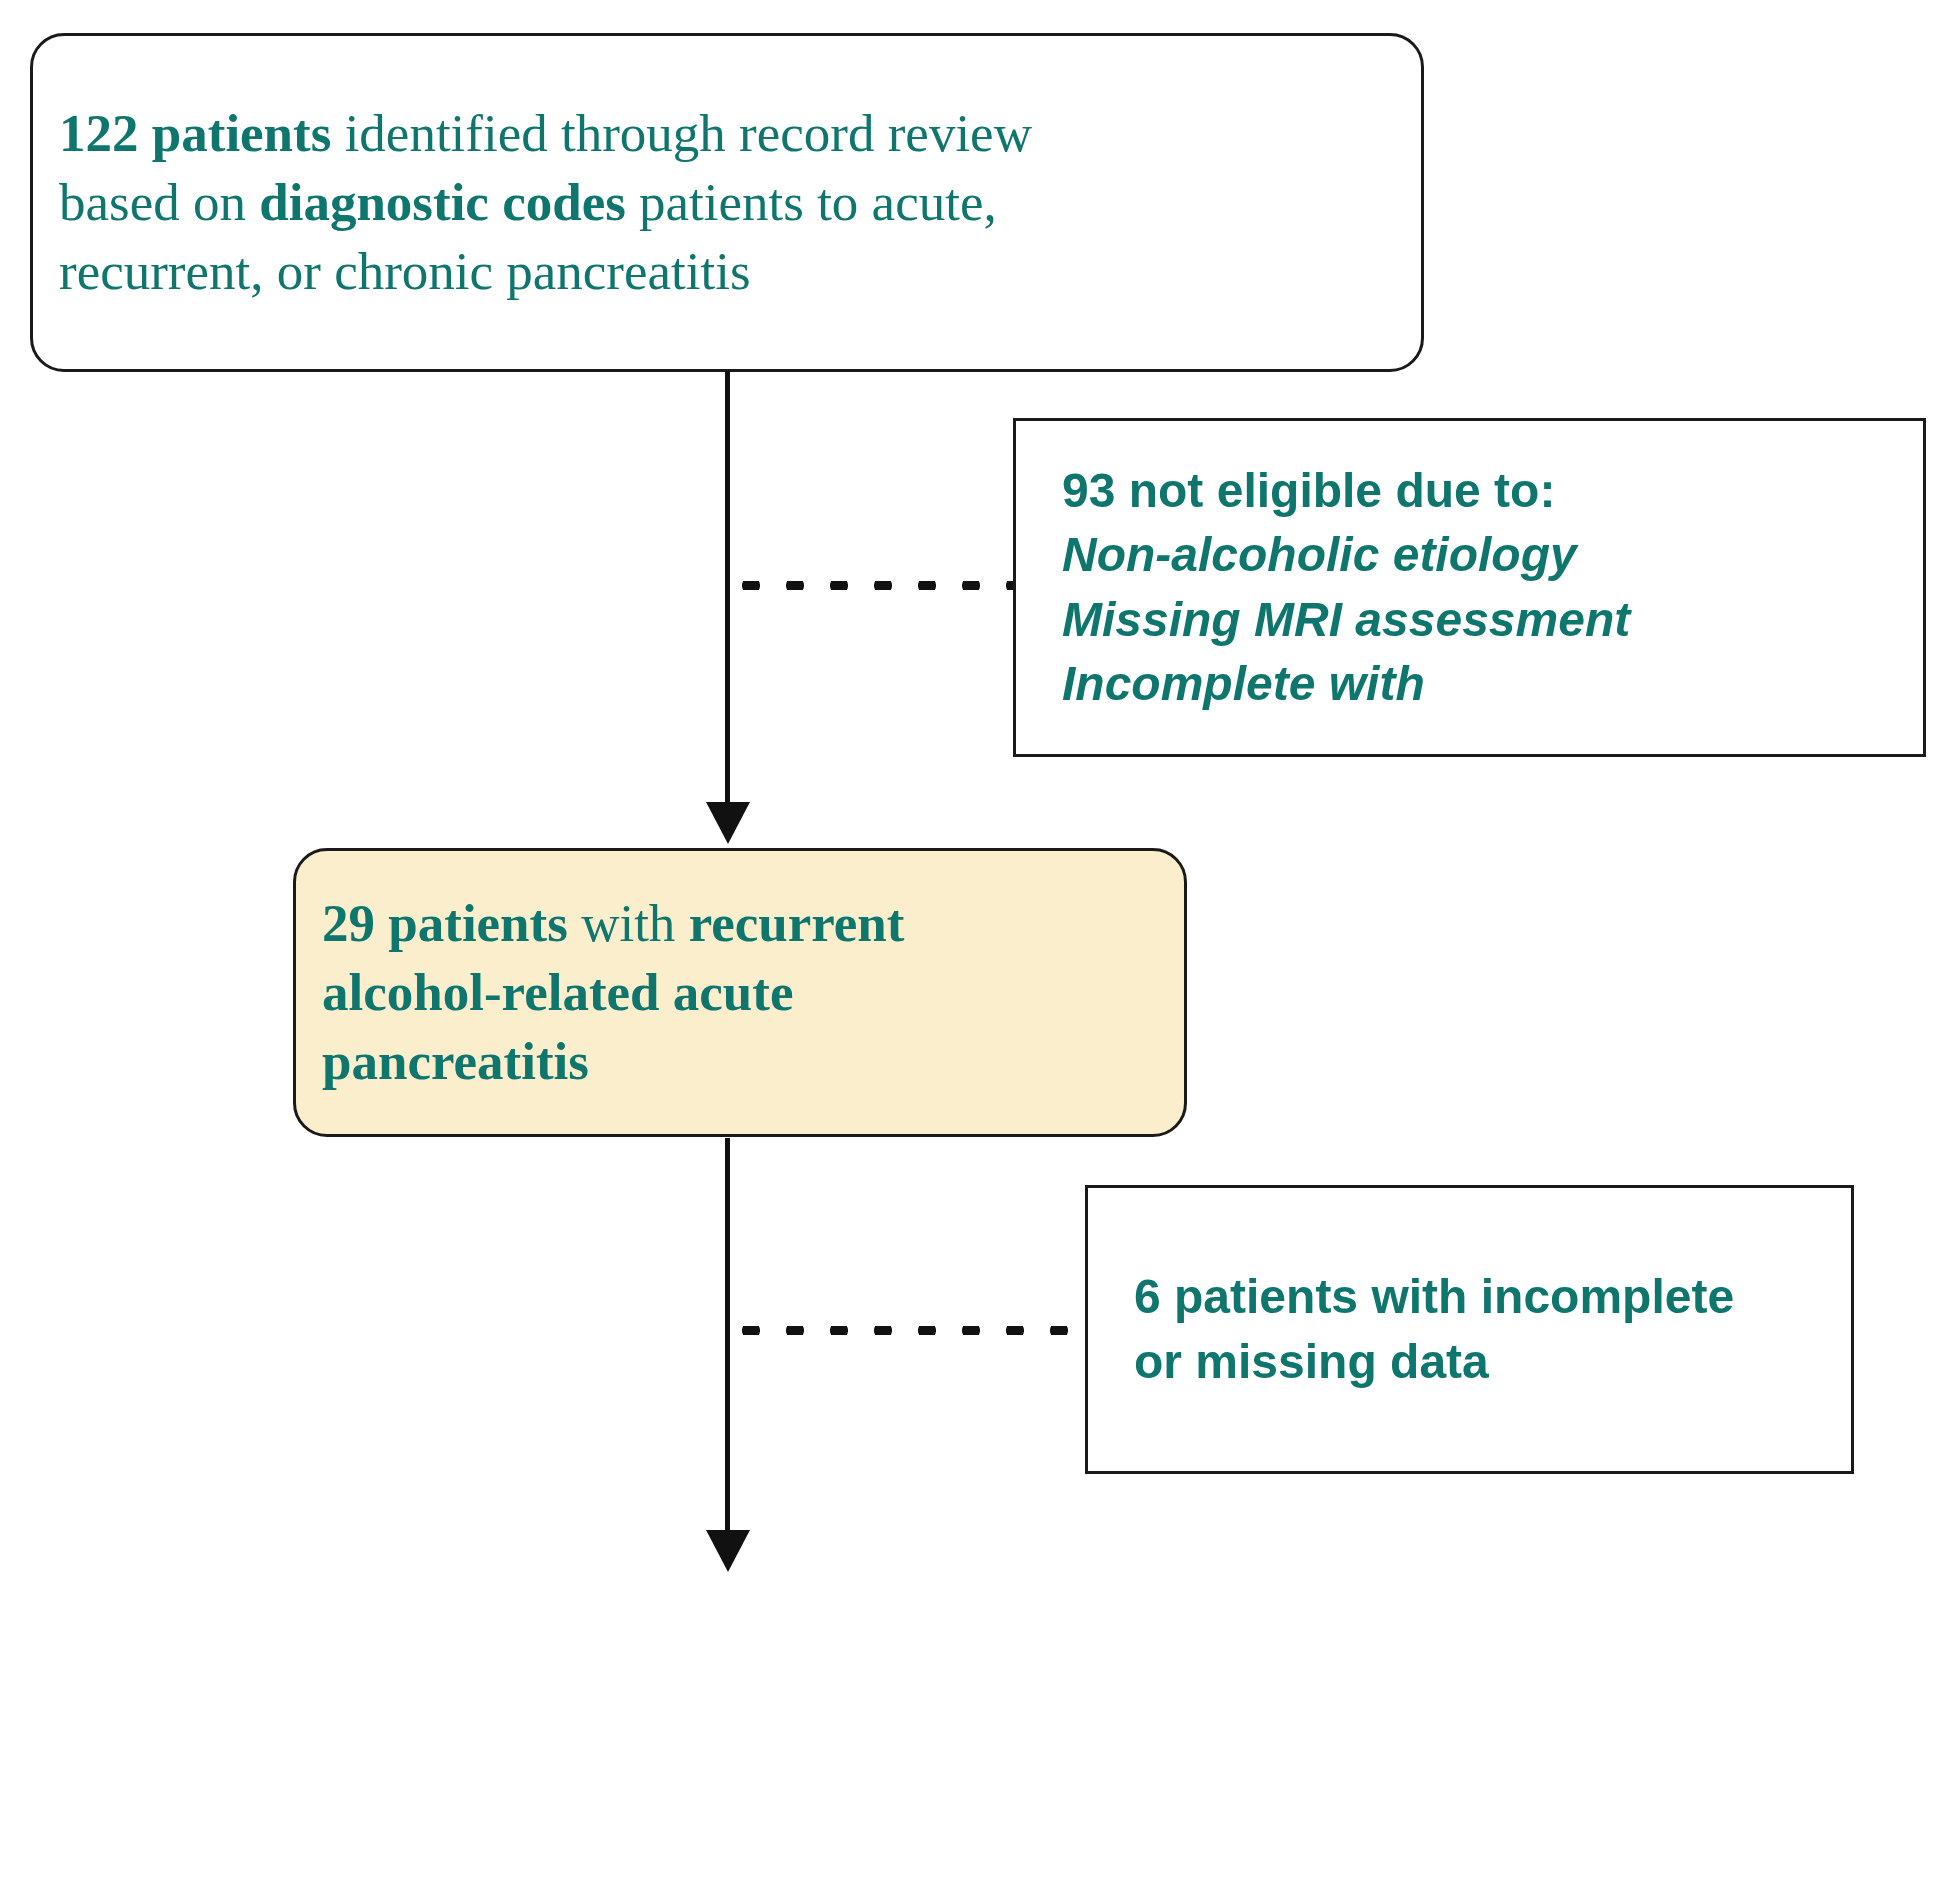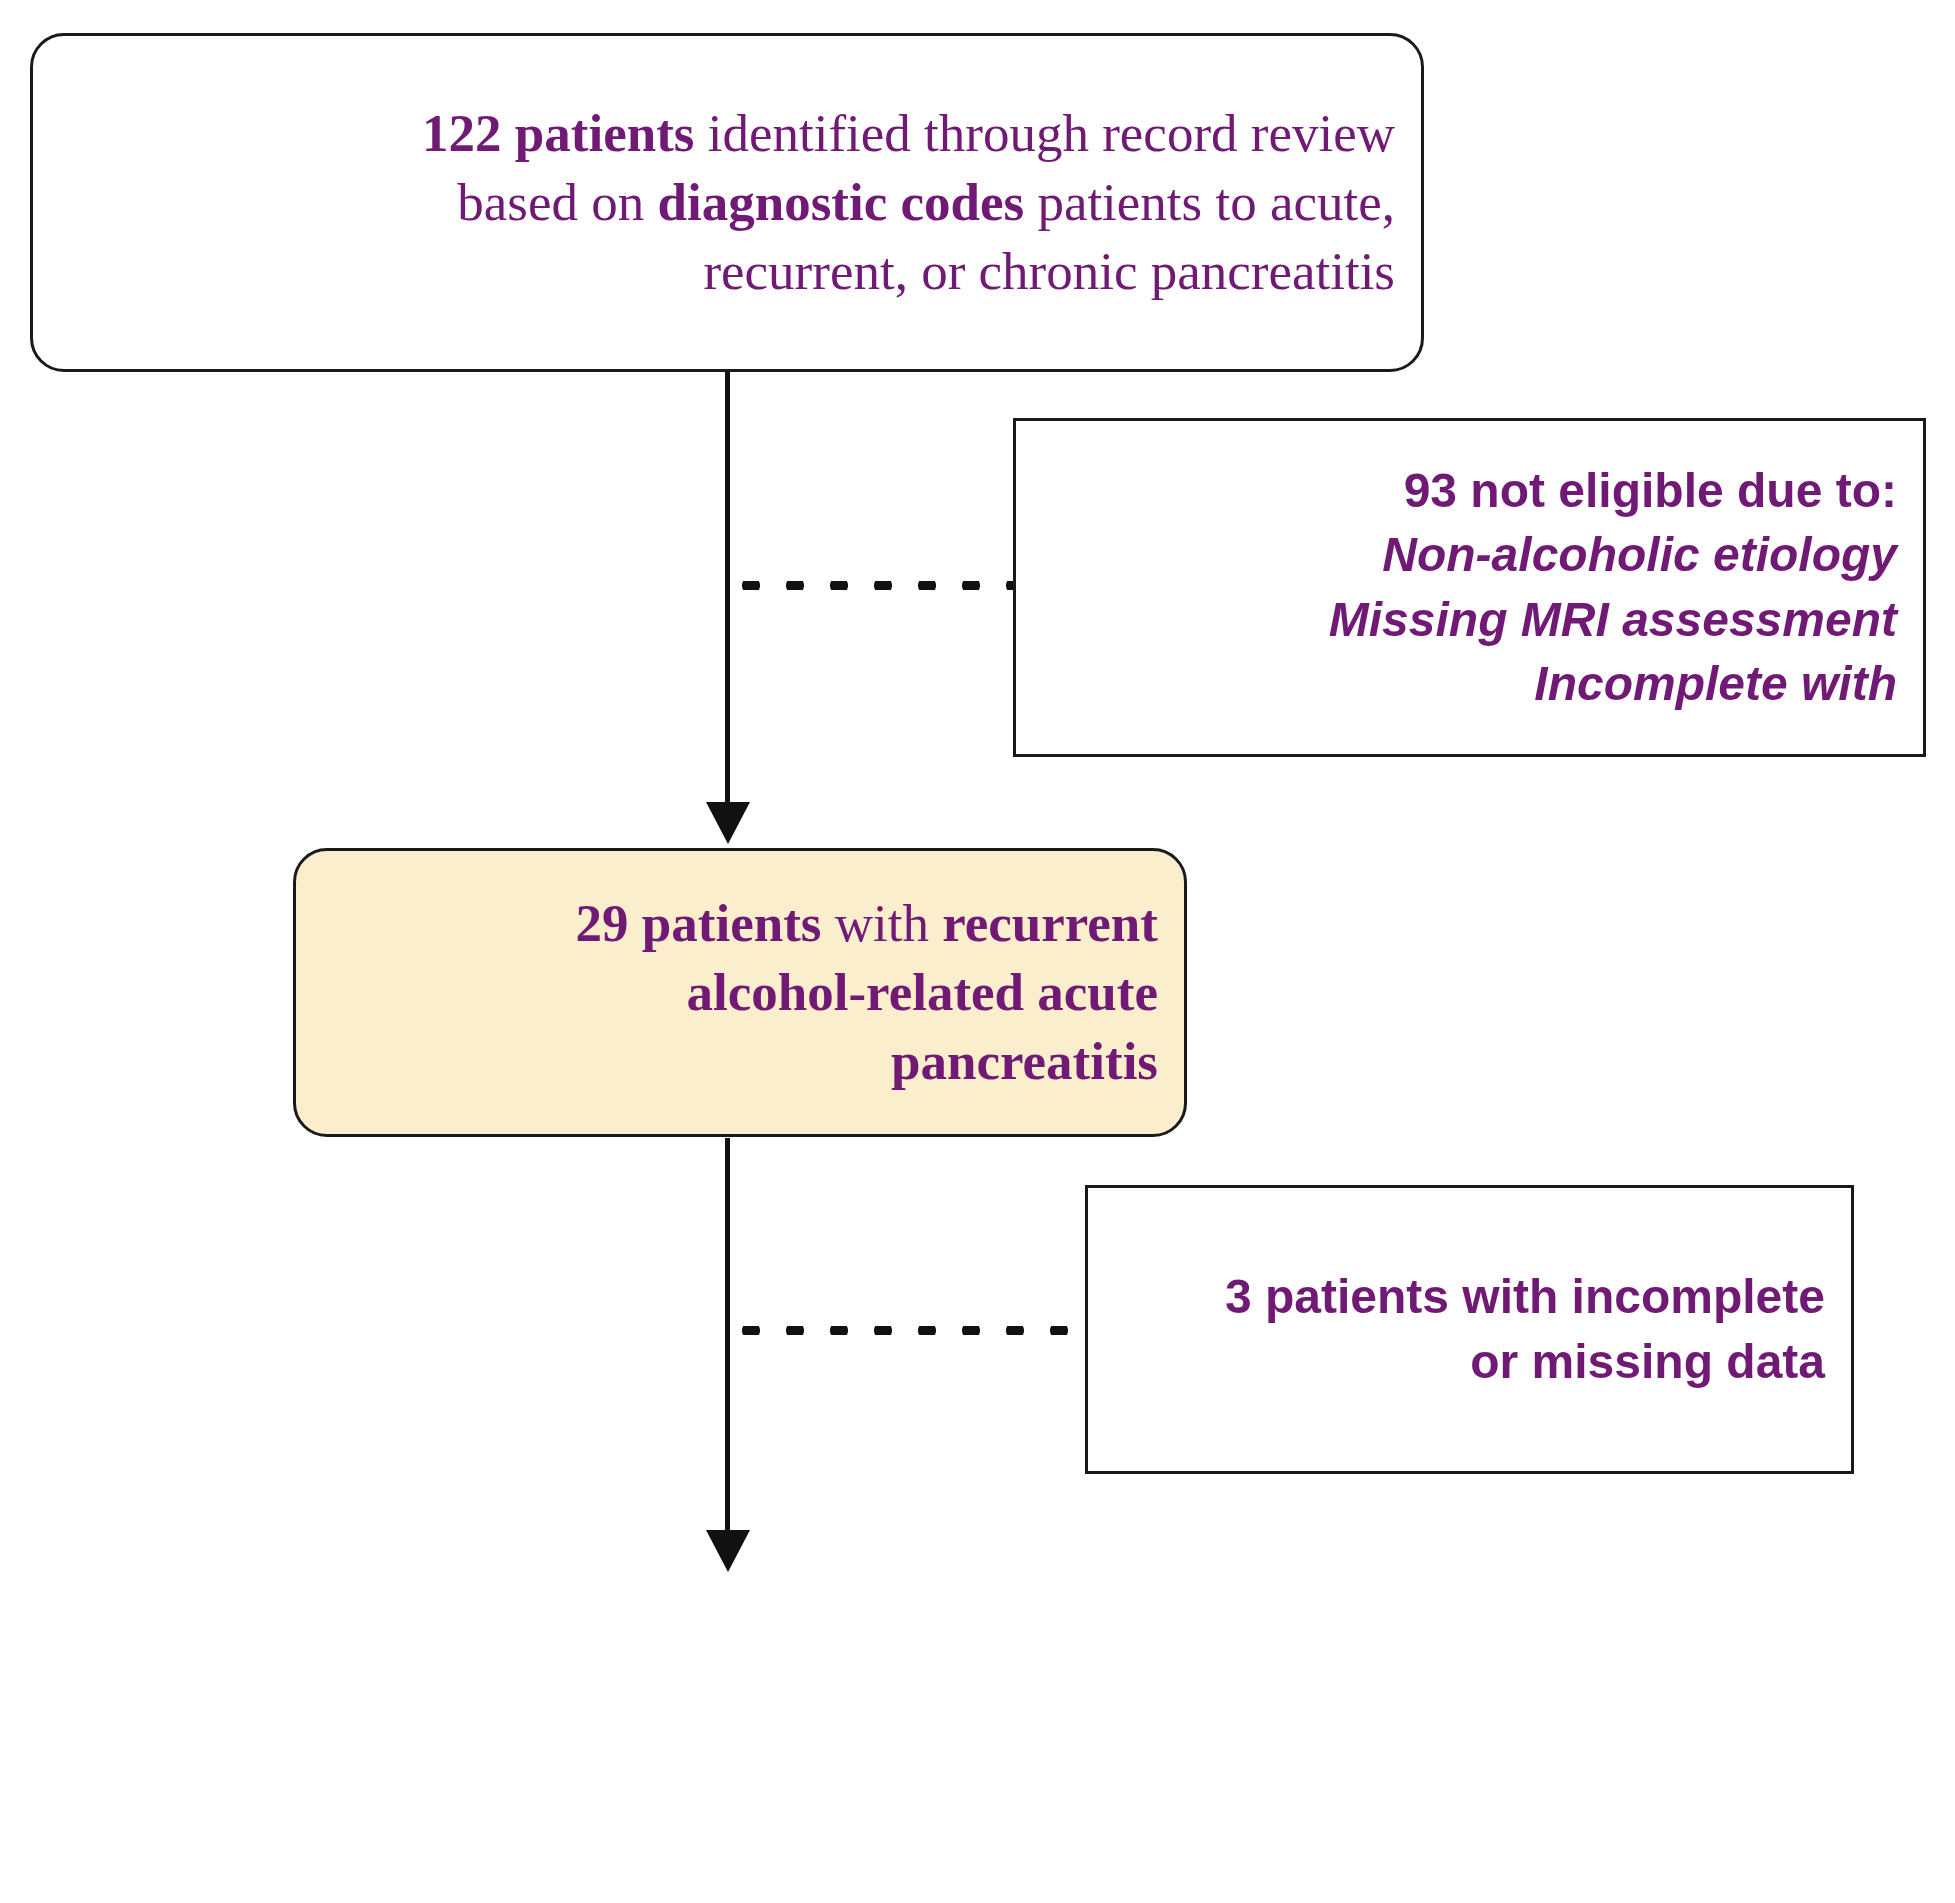--- a/index.html
+++ b/index.html
@@ -17,22 +17,22 @@
     background: #ffffff;
     overflow: hidden;
   }
   
   .node {
     position: absolute;
     box-sizing: border-box;
     display: flex;
     align-items: center;
     justify-content: center;
-    text-align: right;
-    color: #701a75;
+    text-align: left;
+    color: #0f766e;
     background: #ffffff;
     border: 3px solid #1a1a1a;
     line-height: 1.30;
   }
   .node.rounded {
     border-radius: 34px;
   }
   .node.square {
     border-radius: 0;
     padding-left: 20px;
@@ -160,20 +160,20 @@
     </div>
   </div>
 
   <div class="vline" id="vline-2"></div>
   <div class="arrowhead" id="arrow-2"></div>
 
   <div class="dotline" id="dot-2"></div>
 
   <div class="node square sans-node" id="node-excl-data">
     <div class="txt">
-      <span class="lite">3 patients with </span><span class="reg">incomplete</span><br>
+      <span class="lite">6 patients with </span><span class="reg">incomplete</span><br>
       <span class="reg">or missing data</span>
     </div>
   </div>
 
 
 </div>
 
 
 </body></html>

